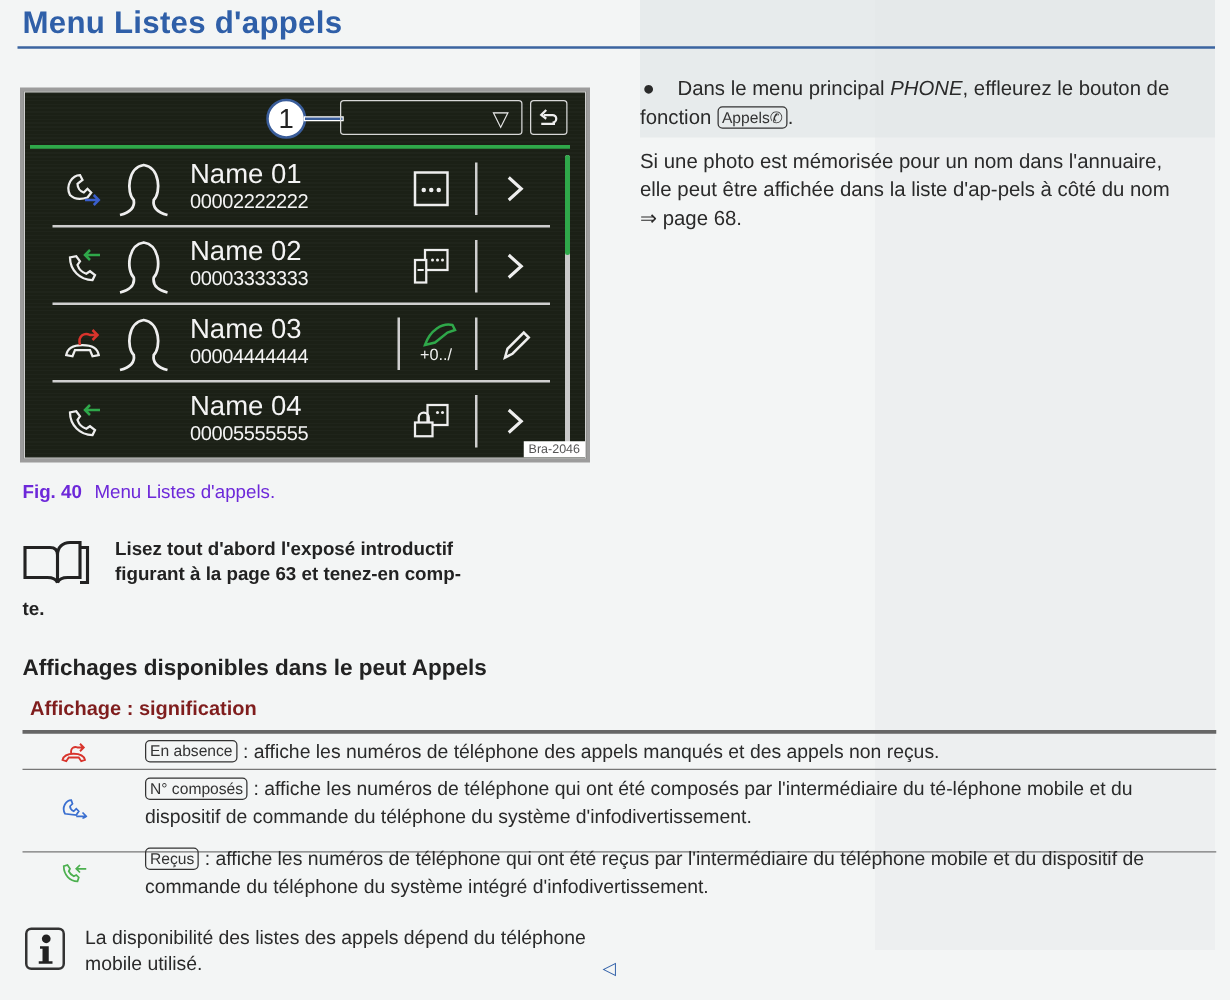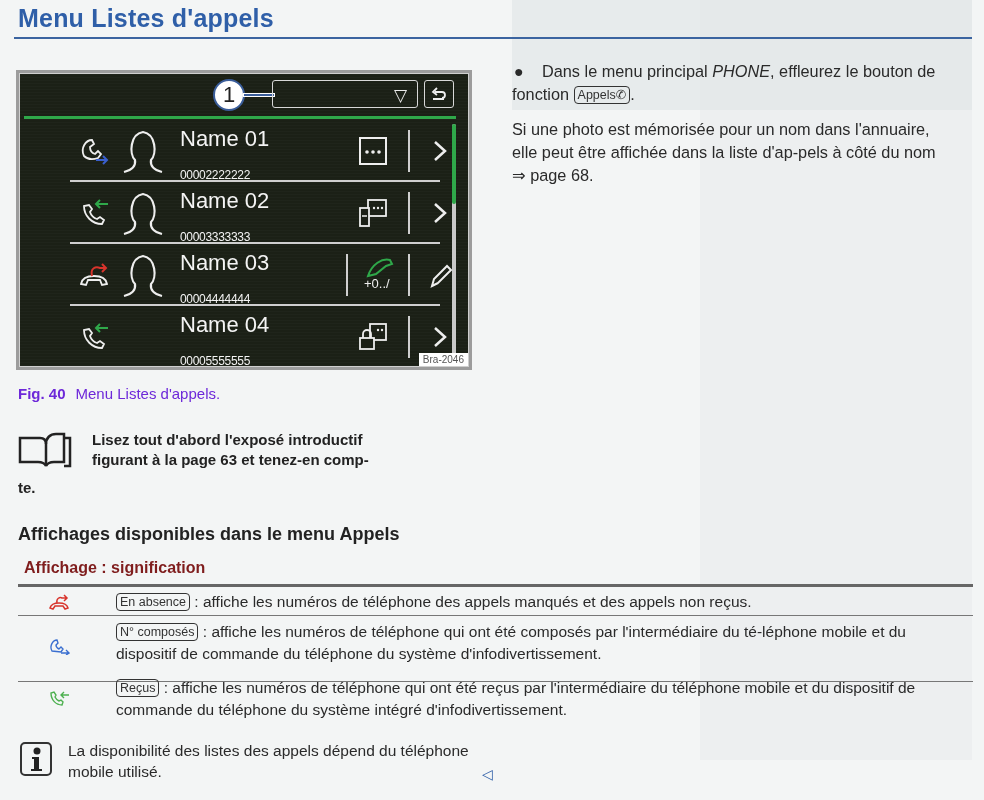--- a/index.html
+++ b/index.html
@@ -65,28 +65,28 @@
   }
   .green-rule {
     position: absolute; left: 4px; top: 42px; width: 432px; height: 3px; background: #2fa84a;
   }
   .scrollbar {
     position: absolute; left: 432px; top: 50px; width: 4px; height: 240px; background: #c9c9c9; border-radius: 2px;
   }
   .scroll-thumb {
     position: absolute; left: 0; top: 0; width: 4px; height: 80px; background: #2fa84a; border-radius: 2px;
   }
-  .rows { position: absolute; left: 0; top: 46px; width: 420px; padding-left: 28px; }
+  .rows { position: absolute; left: 0; top: 46px; width: 420px; }
   .row { position: relative; height: 62px; }
   .row-sep { position: absolute; left: 22px; right: 0; bottom: 0; height: 2px; background: #cfcfcf; }
   .row:last-child .row-sep { display: none; }
   .call-icon { position: absolute; left: 30px; top: 14px; width: 34px; height: 34px; }
   .avatar { position: absolute; left: 70px; top: 6px; width: 50px; height: 50px; }
   .name { position: absolute; left: 132px; top: 6px; color: #f4f4f4; font-size: 22px; }
-  .number { position: absolute; left: 132px; top: 33px; color: #f4f4f4; font-size: 12px; letter-spacing: -0.3px; margin-top: 15px; }
+  .number { position: absolute; left: 132px; top: 33px; color: #f4f4f4; font-size: 16px; letter-spacing: -0.3px; }
   .act-icon { position: absolute; left: 308px; top: 14px; width: 34px; height: 34px; color: #eee; }
   .vdiv { position: absolute; left: 360px; top: 10px; width: 2px; height: 42px; background: #cfcfcf; }
   .vdiv-left { position: absolute; left: 298px; top: 10px; width: 2px; height: 42px; background: #cfcfcf; }
   .chev { position: absolute; left: 378px; top: 14px; width: 28px; height: 34px; }
   .fig-code {
     position: absolute; right: 0px; bottom: 0px; background: #fff; color: #555;
     font-size: 10px; padding: 1px 4px;
   }
 
   .fig-caption { position: absolute; left: 18px; top: 385px; font-size: 15px; color: #6d28d9; }
@@ -256,21 +256,21 @@
   <svg class="book-icon" viewBox="0 0 58 38">
     <path d="M2 6 H22 C26 6 28 8 28 12 V34 C26 30 22 30 20 30 H2 Z" fill="none" stroke="#222" stroke-width="2.5"></path>
     <path d="M28 12 C28 6 32 2 38 2 H46 V30 H36 C32 30 29 32 28 34" fill="none" stroke="#222" stroke-width="2.5"></path>
     <path d="M46 6 H52 V34 H46" fill="none" stroke="#222" stroke-width="2.5"></path>
   </svg>
   <span class="txt">Lisez tout d'abord l'exposé introductif</span>
   <span class="txt">figurant à la page 63 et tenez-en comp-</span>
   <span class="tail">te.</span>
 </div>
 
-<h2 class="sec-heading">Affichages disponibles dans le menu Appels</h2>
+<h2 class="sec-heading">Affichages disponibles dans le peut Appels</h2>
 <div class="tbl-head">Affichage : signification</div>
 <div class="tbl-rule"></div>
 
 <div class="tbl-row" style="top:587px;height:29px;">
   <svg class="ico" style="top:6px" viewBox="0 0 22 18">
     <path d="M2 15 C3 11 7 10 11 10 C15 10 19 11 20 15 L17 16 L15 13 L7 13 L5 16 Z" fill="none" stroke="#d8342c" stroke-width="1.5"></path>
     <path d="M9 10 C8 5 12 4 14 5 L19 5 M16 2 L19 5 L16 8" fill="none" stroke="#d8342c" stroke-width="1.5"></path>
   </svg>
   <div class="desc" style="top:4px">
     <span class="keycap">En absence</span><span> : affiche les numéros de téléphone des appels manqués et des appels non reçus.</span>

